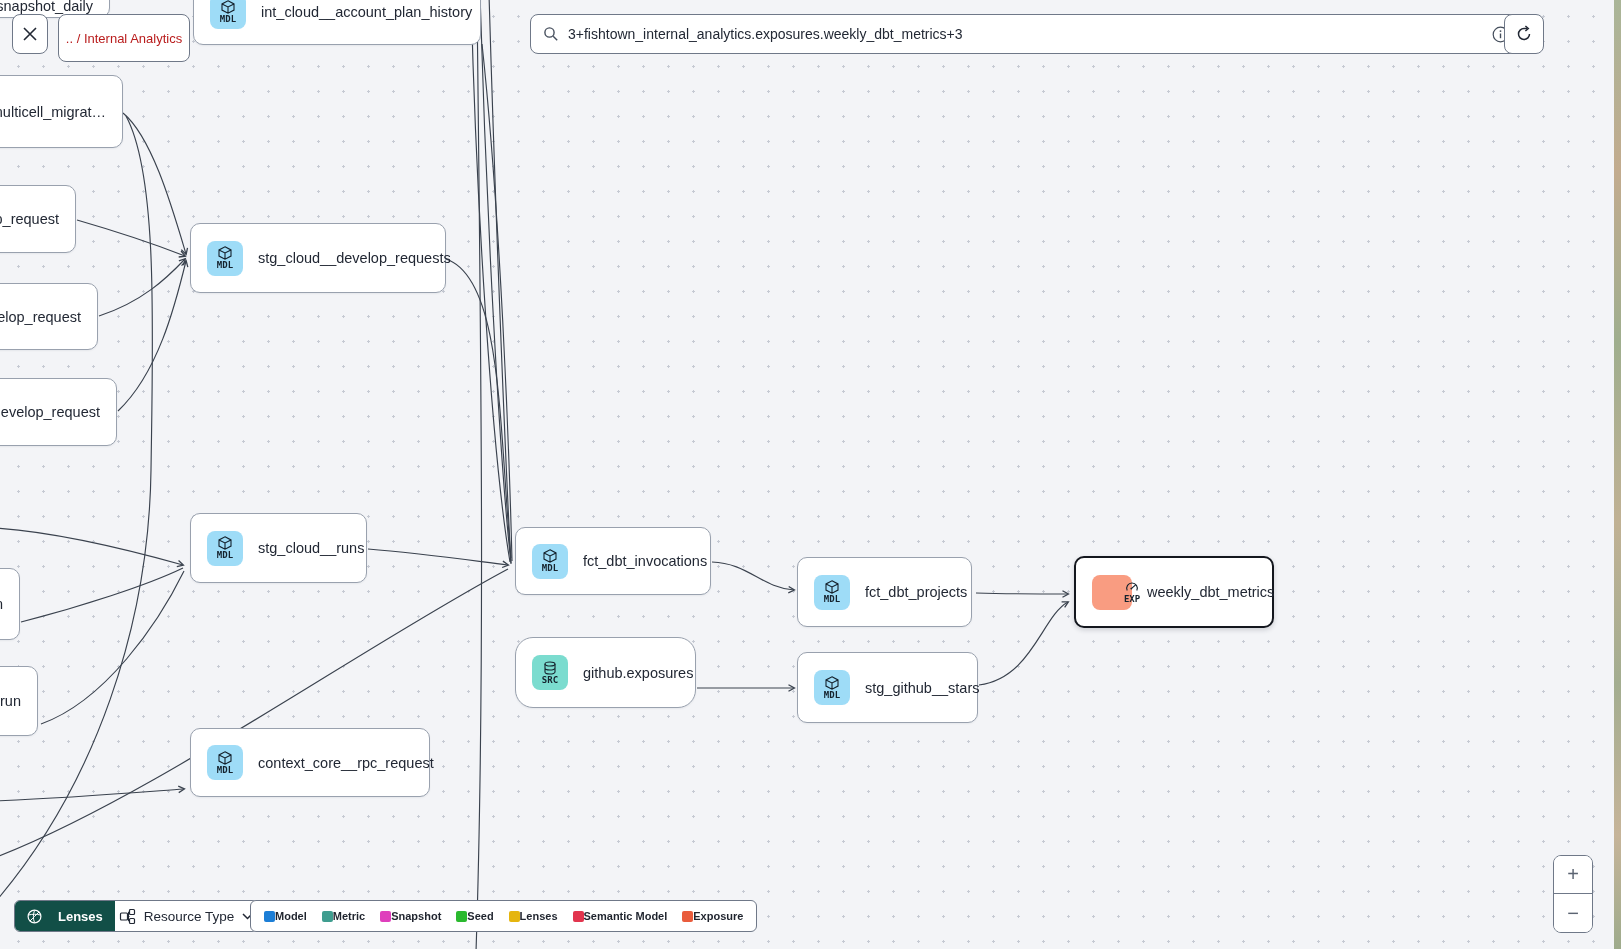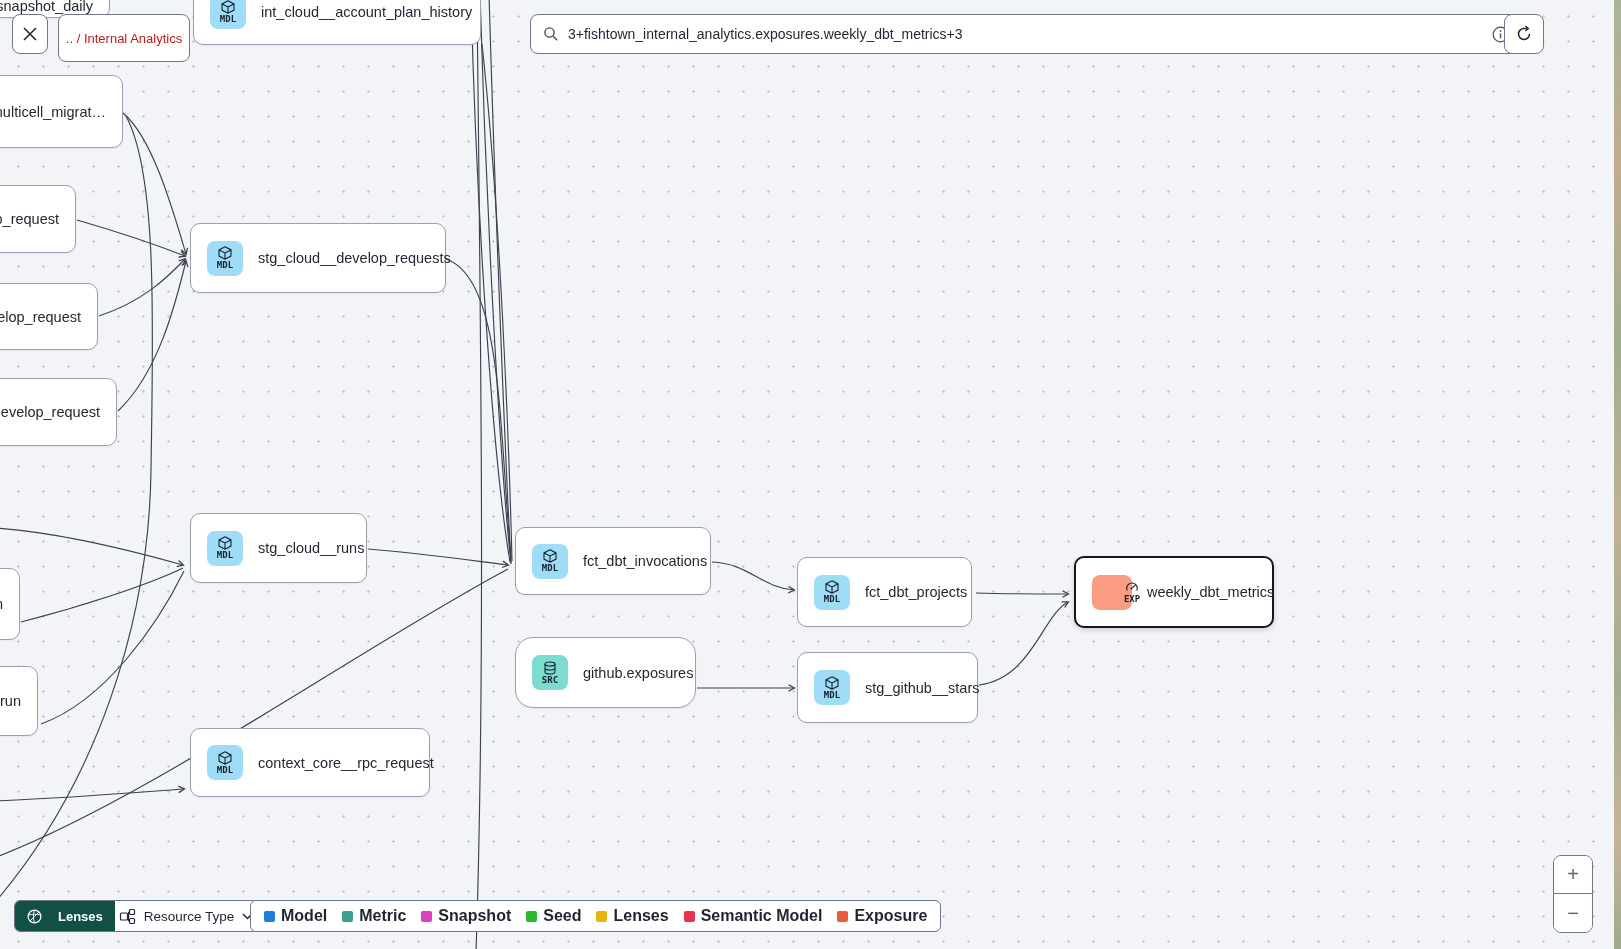--- a/index.html
+++ b/index.html
@@ -57,21 +57,21 @@
   }
   #lenses-btn { display:flex; align-items:center; gap:16px; padding:0 12px;
     background:#124f47; color:#fff; font-size:13px; font-weight:bold; }
   #resource-type-btn { display:flex; align-items:center; gap:8px; padding:0 4px;
     font-size:13.5px; color:#222834; background:#fff; }
   #legend {
     position:absolute; left:250px; top:900px; height:32px;
     display:flex; align-items:center; gap:15px; padding:0 13px;
     background:#fff; border:1px solid #6f7888; border-radius:6px;
   }
-  .legend-item { display:flex; align-items:center; gap:6px; font-size:16px; font-weight:600; color:#1f242e; white-space:nowrap; }
+  .legend-item { display:flex; align-items:center; font-size:11px; font-weight:600; color:#1f242e; white-space:nowrap; }
   .legend-swatch { width:11px; height:11px; border-radius:2px; display:inline-block; }
 
   
   #zoom-ctl { position:absolute; left:1553px; top:855px; width:40px;
     background:#fff; border:1px solid #6f7888; border-radius:8px; overflow:hidden; }
   .zbtn { width:100%; height:38px; display:flex; align-items:center; justify-content:center;
     font-size:20px; color:#5b6472; cursor:pointer; background:#fff; border:none; }
   #zoom-in { border-bottom:1px solid #6f7888; }
 
   

